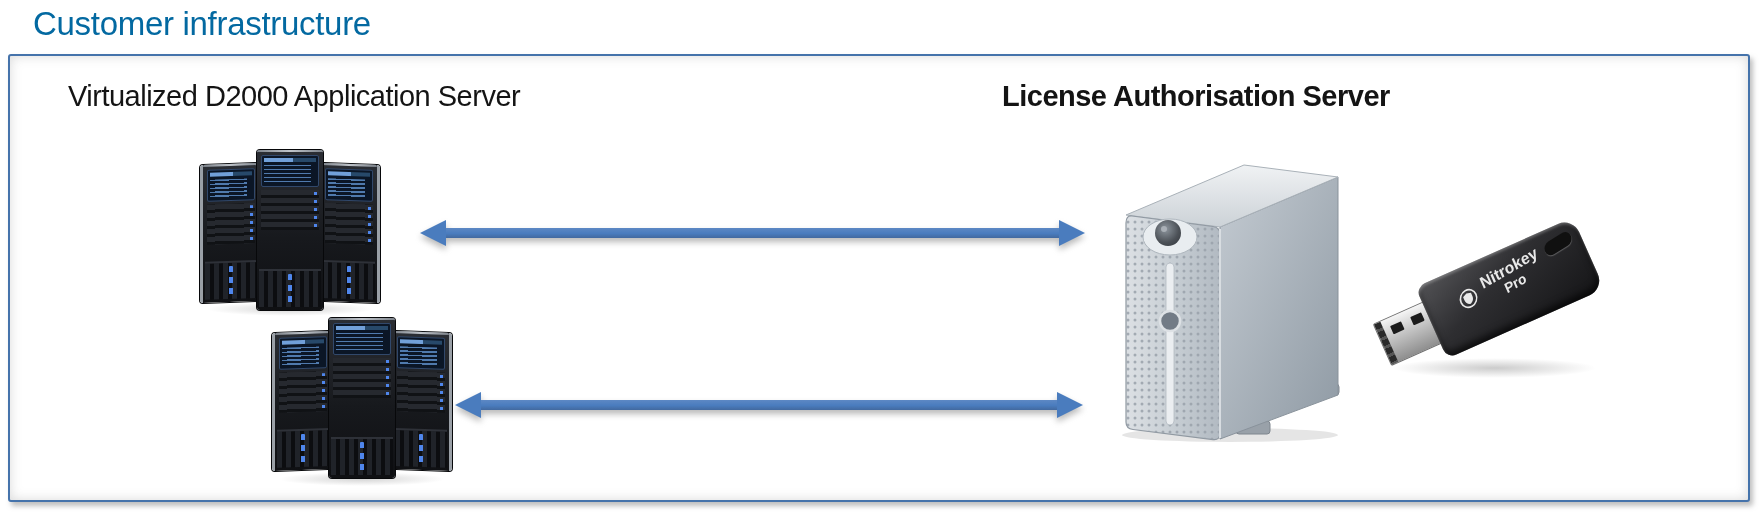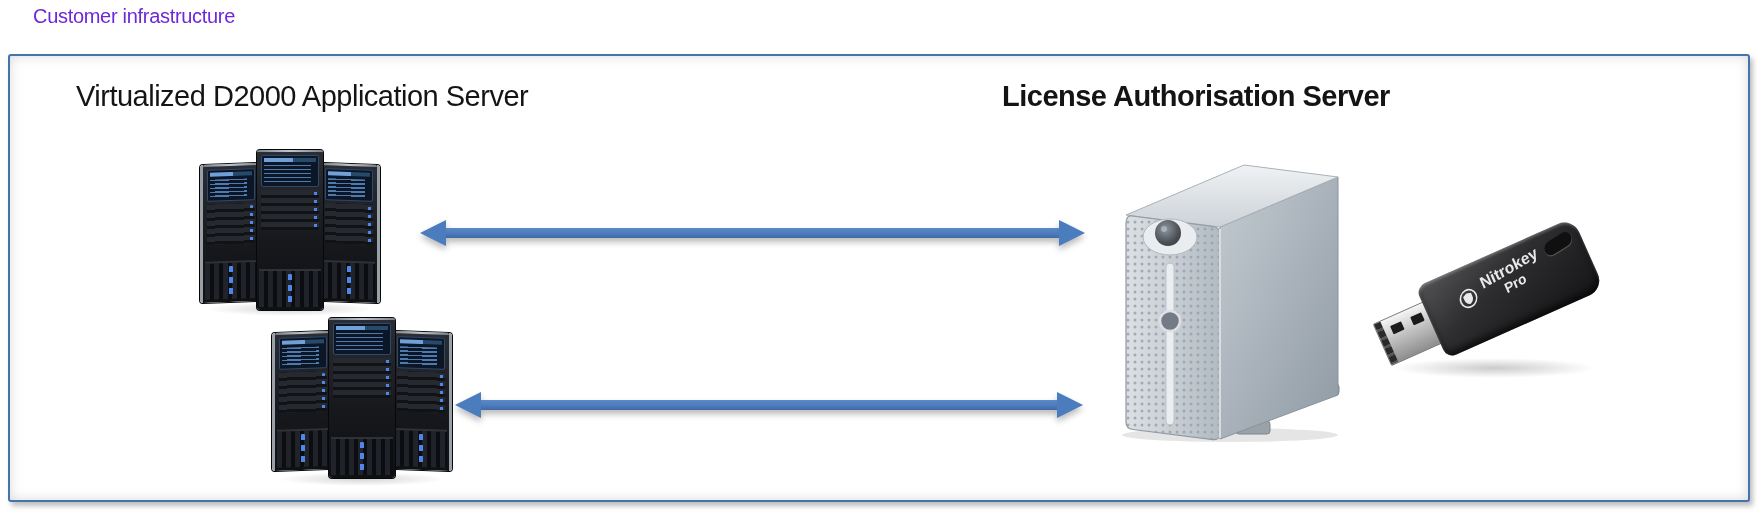--- a/index.html
+++ b/index.html
@@ -2,35 +2,35 @@
 <html><head>
 <meta charset="utf-8">
 <style>
   html,body{margin:0;padding:0;background:#ffffff;}
   #canvas{
     position:relative;width:1764px;height:522px;overflow:hidden;
     font-family:"Liberation Sans", sans-serif;background:#ffffff;
   }
   
   .page-title{
-    position:absolute;left:33px;top:5px;font-size:20px;color:#6d28d9;
+    position:absolute;left:33px;top:5px;font-size:33px;color:#0369a1;
     letter-spacing:-0.3px;white-space:nowrap;
   }
   
   .infra-box{
     position:absolute;left:8px;top:54px;width:1742px;height:448px;
     border:2px solid #4573ab;border-radius:3px;background:#ffffff;
     box-shadow:3px 4px 5px rgba(130,130,130,0.5), inset 0 0 12px rgba(120,120,120,0.28);
     box-sizing:border-box;
   }
   .node-label{
     position:absolute;top:80px;font-size:29px;color:#141414;
     letter-spacing:-0.5px;white-space:nowrap;
   }
-  .node-label.app{left:76px;}
+  .node-label.app{left:68px;}
   .node-label.lic{left:1002px;font-weight:bold;}
 
   
   .cluster{position:absolute;width:184px;}
   .cluster::after{ 
     content:"";position:absolute;left:8px;right:8px;bottom:-6px;height:14px;
     background:radial-gradient(ellipse at center, rgba(60,60,60,0.22) 0%, rgba(60,60,60,0) 70%);
   }
   .tower{
     position:absolute;background:linear-gradient(180deg,#2b2e34 0%,#17191d 55%,#0f1013 100%);

